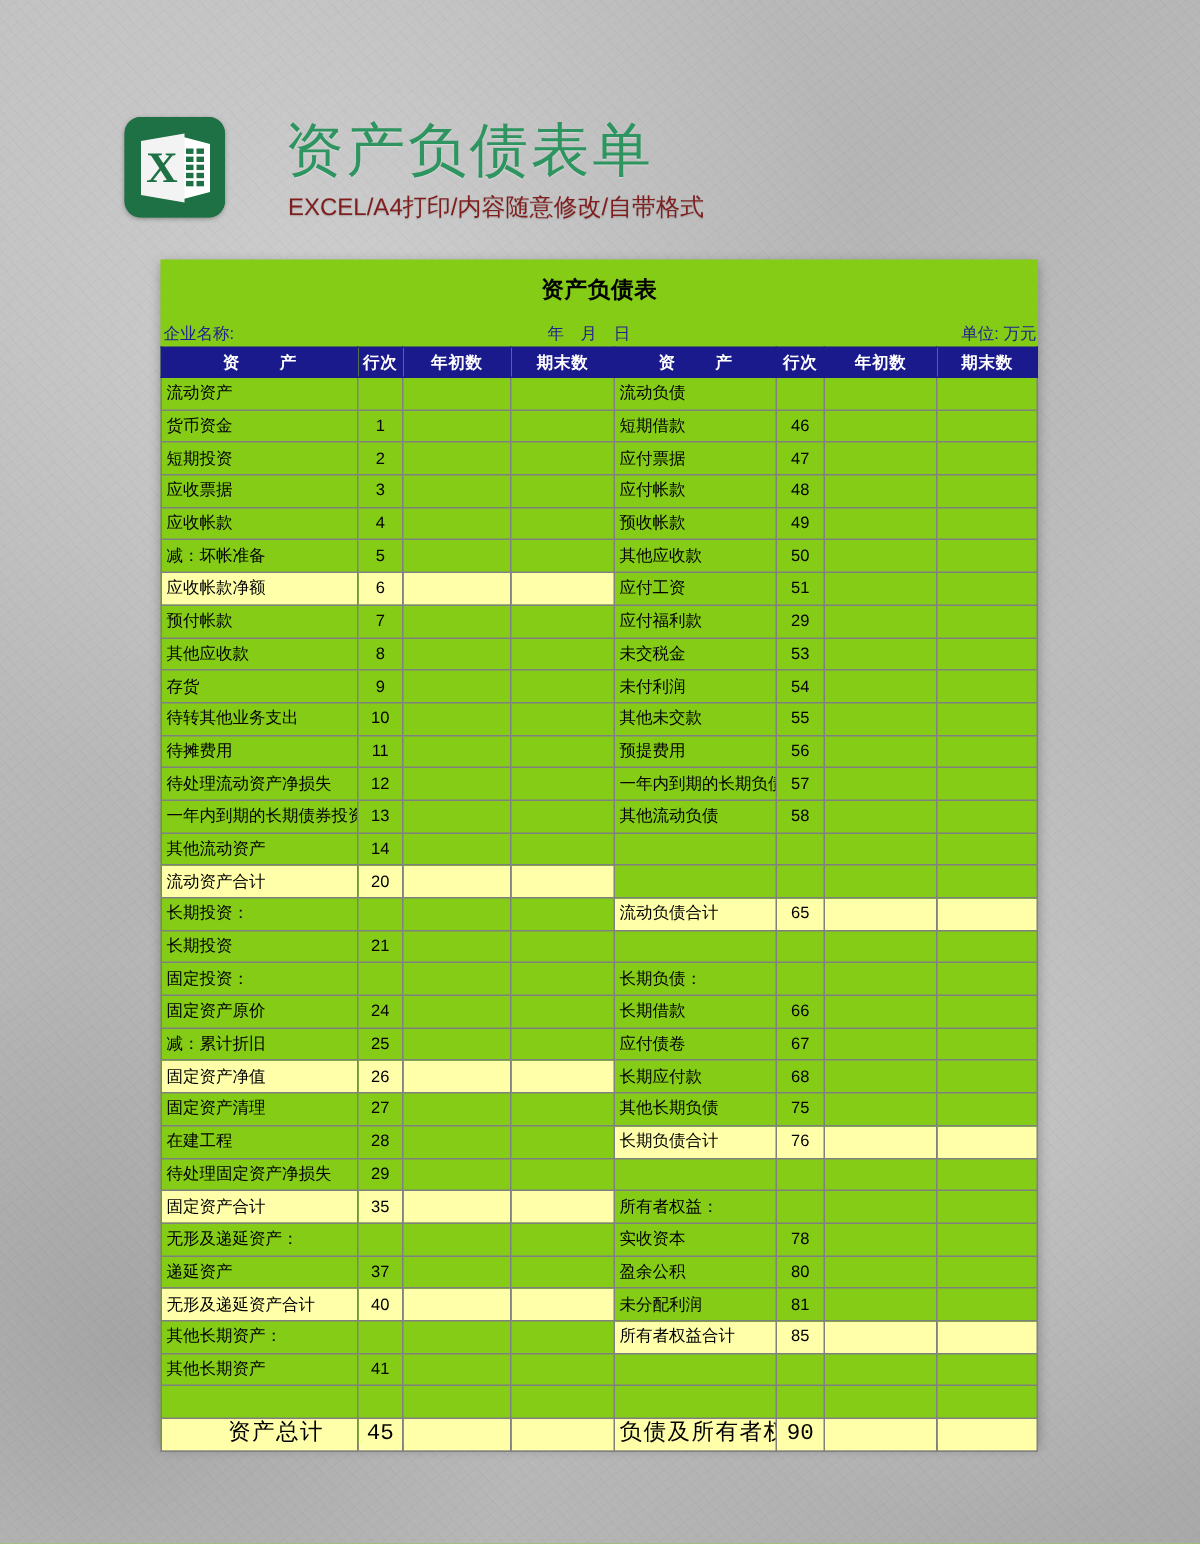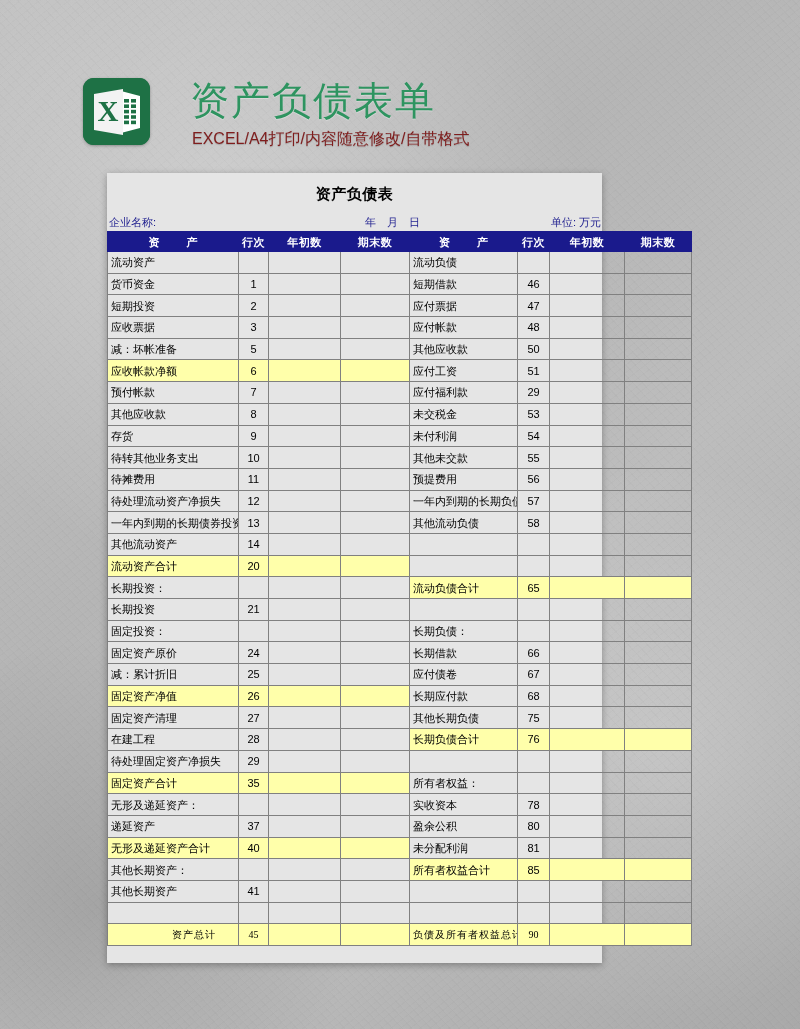--- a/index.html
+++ b/index.html
@@ -68,23 +68,23 @@
     color: #7f1d1d;
     line-height: 22px;
     white-space: nowrap;
     text-shadow: 0 1px 1px rgba(0,0,0,.18);
   }
 
   
   #paper {
     position: absolute;
     left: 107px; top: 173px;
-    width: 495px;
+    width: 585px;
     height: 790px;
-    background: #e5e5e5;
+    background: #84cc16;
     box-shadow: 0 2px 7px rgba(0,0,0,.30);
   }
 
   #sheet-title {
     text-align: center;
     font-size: 15px;
     font-weight: bold;
     color: #000;
     padding-top: 11px;
     line-height: 20px;
@@ -142,21 +142,21 @@
 
   td.no   { text-align: center; }
   td.nm   { text-align: left; }
   td.lvl1 { padding-left: 3px; }
   td.lvl2 { padding-left: 16px; }
   td.lvl3 { padding-left: 24px; text-align: left; }
 
   tr.hl td.yl, td.yl { background: #ffffaa; }
 
   
-  tr.grand td { font-family: Liberation Serif, serif; font-size: 10px; }
+  tr.grand td { font-family: Liberation Mono, monospace; font-size: 15px; }
   tr.grand td.nm { text-align: right; padding-right: 22px; letter-spacing: 1px; }
 </style>
 </head>
 <body>
 
 <div id="bg"></div>
 
 <div id="banner">
   <div id="xl-logo">
     <svg width="67" height="67" viewBox="0 0 67 67" aria-hidden="true">
@@ -250,20 +250,30 @@
           <td class="nm lvl2">应收票据</td>
           <td class="no">3</td>
           <td class=""></td>
           <td class=""></td>
           <td class="nm lvl2">应付帐款</td>
           <td class="no">48</td>
           <td class=""></td>
           <td class=""></td>
         </tr>
         <tr>
+          <td class="nm lvl2">应收帐款</td>
+          <td class="no">4</td>
+          <td class=""></td>
+          <td class=""></td>
+          <td class="nm lvl2">预收帐款</td>
+          <td class="no">49</td>
+          <td class=""></td>
+          <td class=""></td>
+        </tr>
+        <tr>
           <td class="nm lvl2">减：坏帐准备</td>
           <td class="no">5</td>
           <td class=""></td>
           <td class=""></td>
           <td class="nm lvl2">其他应收款</td>
           <td class="no">50</td>
           <td class=""></td>
           <td class=""></td>
         </tr>
         <tr>

